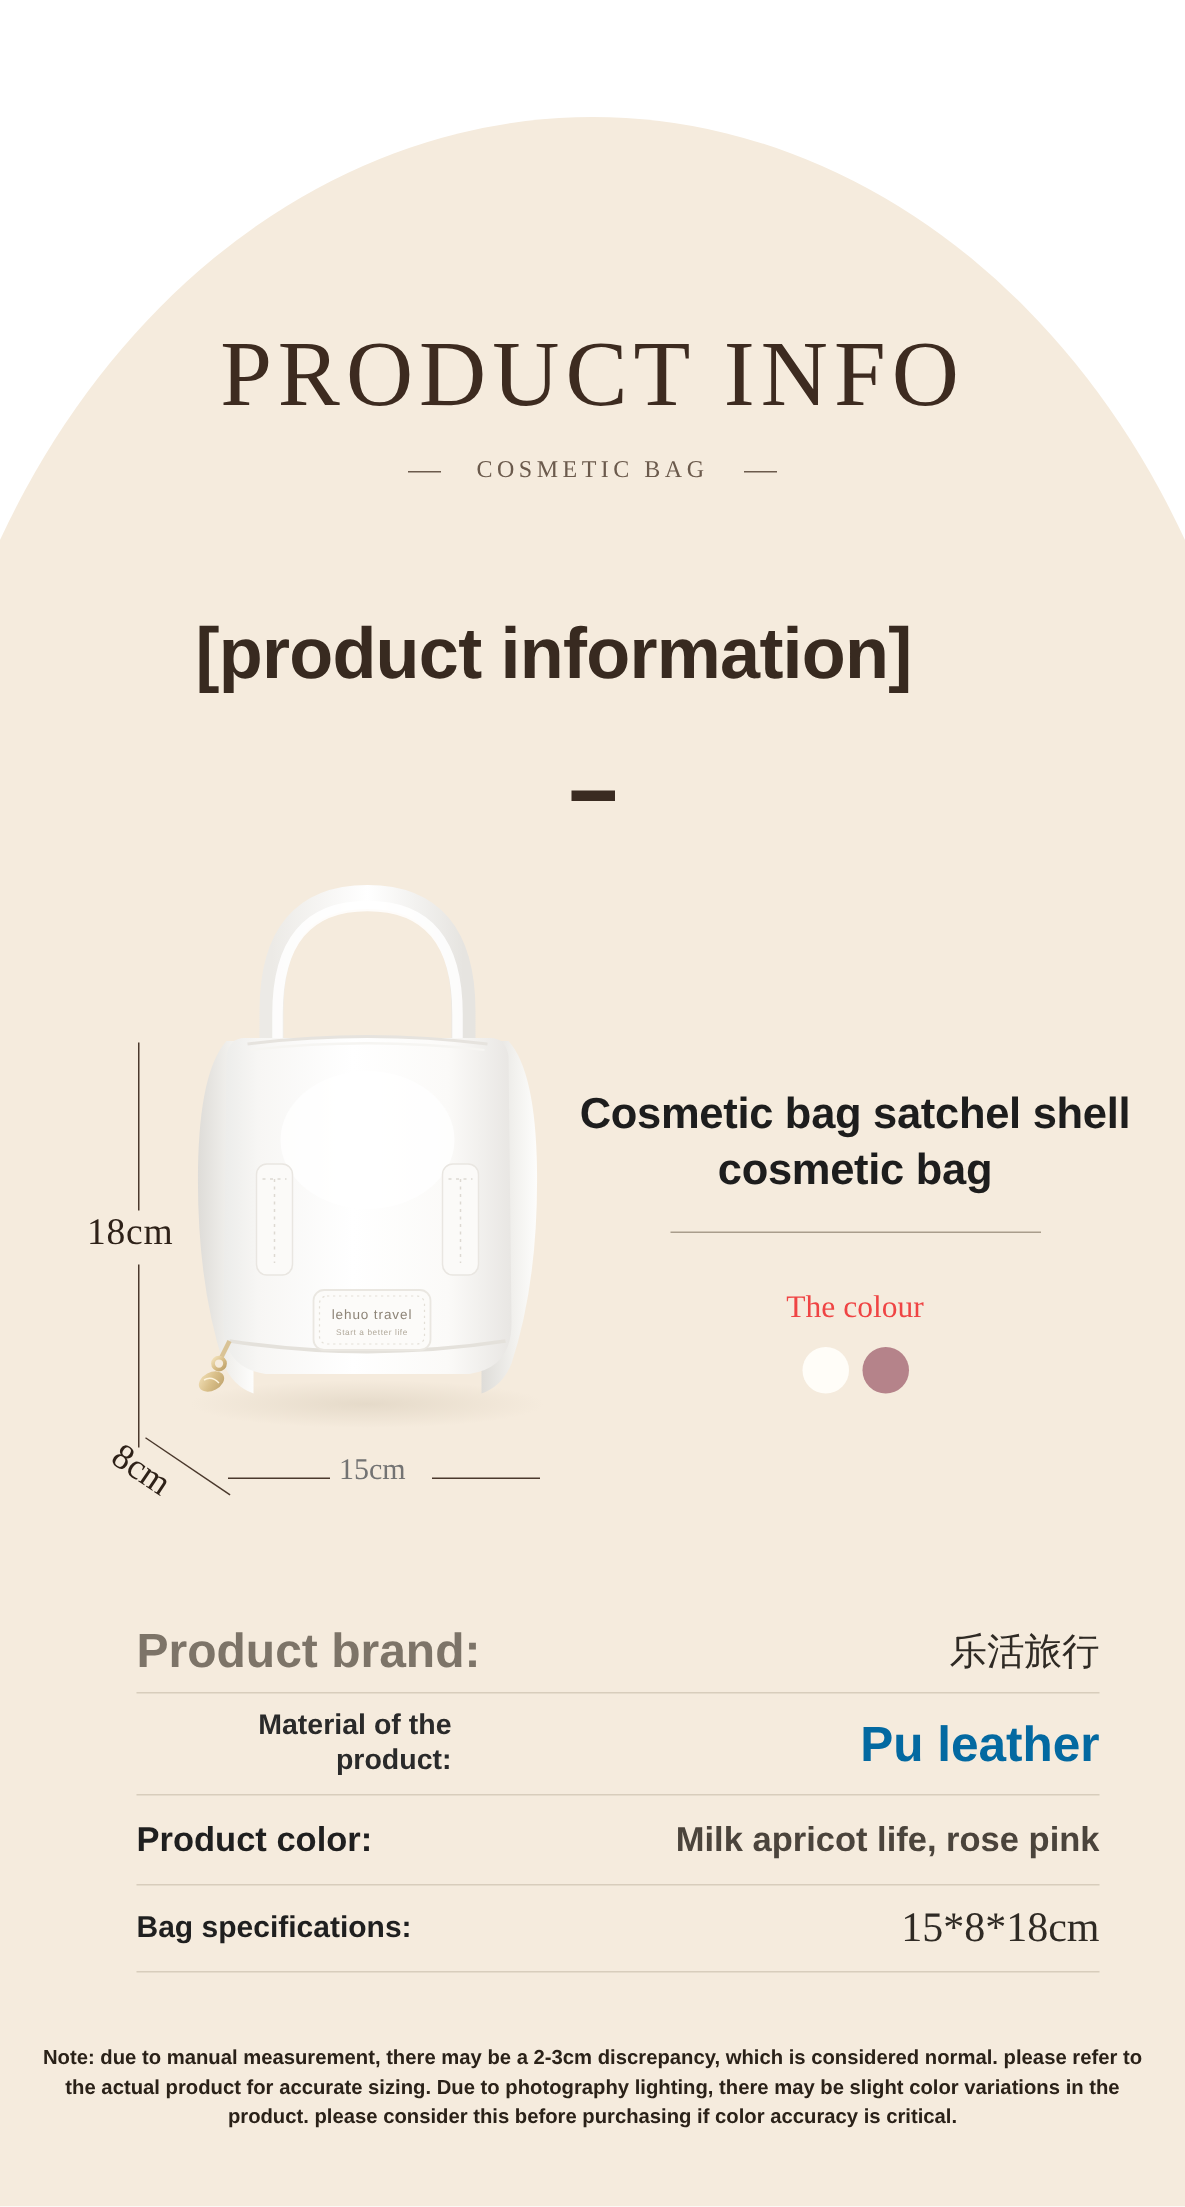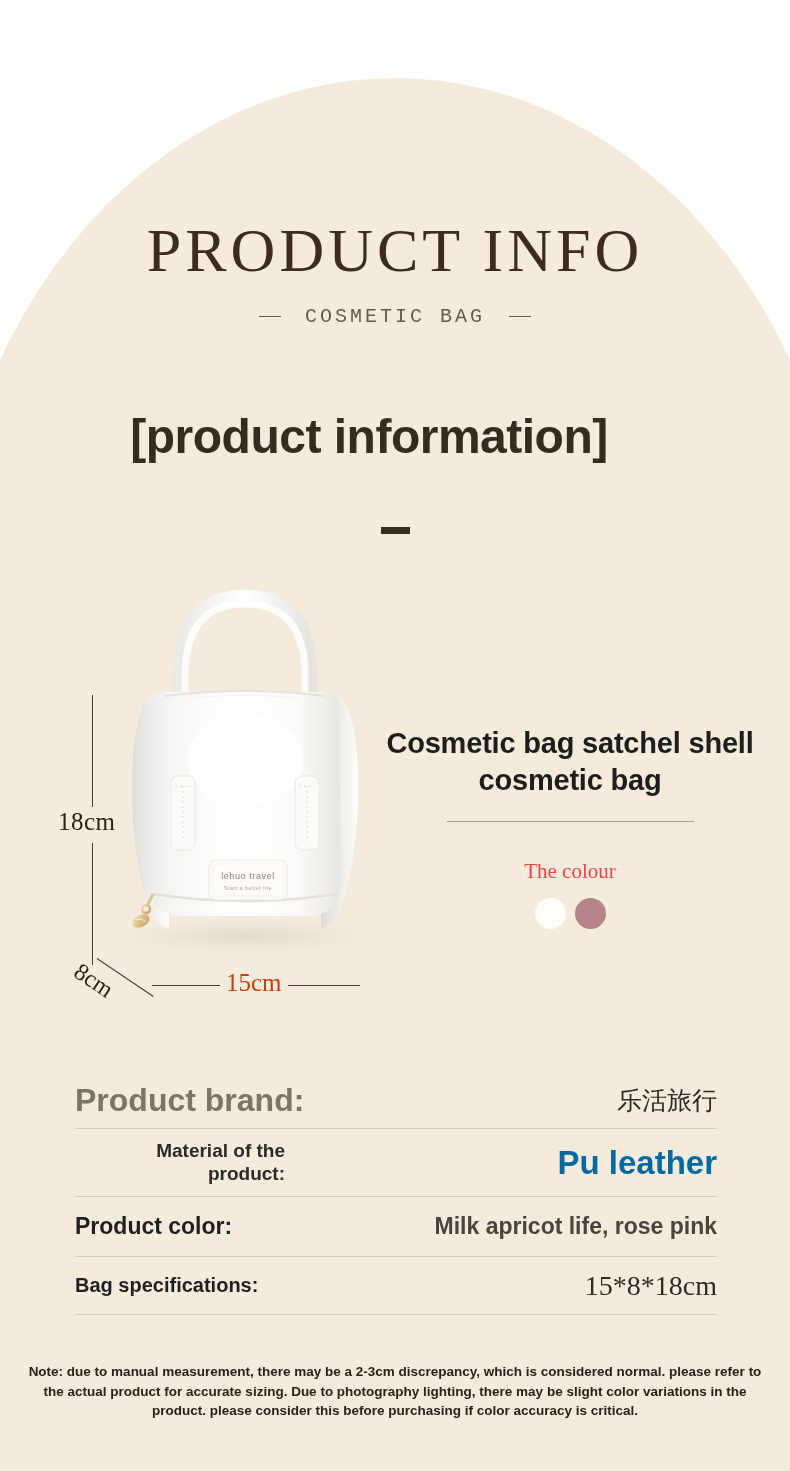--- a/index.html
+++ b/index.html
@@ -35,22 +35,22 @@
   .hdr-title {
     font-family:"Liberation Serif", serif;
     font-size:62px;
     letter-spacing:4px;
     color:#3d2b20;
     line-height:1.05;
     font-weight:400;
   }
   .hdr-sub {
     margin-top:22px;
-    font-family:Liberation Mono, monospace;
-    font-size:20px;
+    font-family:Liberation Serif, serif;
+    font-size:16px;
     letter-spacing:3px;
     color:#6b5a4c;
     display:flex; align-items:center; justify-content:center; gap:24px;
   }
   .hdr-sub .dash { display:inline-block; width:22px; height:1px; background:#6b5a4c; }
 
   .hdr-h2 {
     position:absolute; left:0; top:409px; width:738px; text-align:center;
     font-size:48px; font-weight:700; color:#382a20;
     letter-spacing:-0.5px;
@@ -95,21 +95,21 @@
     position:absolute; left:152px; top:985px;
     width:68px; height:1px; background:#4a382c;
   }
   .dim-h-line-r {
     position:absolute; left:288px; top:985px;
     width:72px; height:1px; background:#4a382c;
   }
   .dim-h-label {
     position:absolute; left:226px; top:969px;
     font-family:"Liberation Serif", serif;
-    font-size:25px; color:#c2410c;
+    font-size:20px; color:#737373;
   }
 
   
   .info-col { position:absolute; left:380px; top:725px; width:380px; }
   .prod-name {
     font-size:29px; font-weight:700; color:#1d1d1d;
     line-height:1.28; text-align:center; letter-spacing:-0.2px;
   }
   .info-divider {
     margin:22px auto 0; width:247px; height:1px; background:#a99d8c;
@@ -118,21 +118,21 @@
     margin-top:37px; text-align:center;
     font-family:"Liberation Serif", serif;
     font-size:21px; color:#ef4444;
   }
   .swatches {
     margin-top:14px; display:flex; justify-content:center; gap:9px;
   }
   .sw { width:31px; height:31px; border-radius:50%; }
 
   
-  .spec { position:absolute; left:75px; top:1073px; width:642px; }
+  .spec { position:absolute; left:91px; top:1073px; width:642px; }
   .spec-row {
     display:flex; align-items:center; justify-content:space-between;
     border-bottom:1px solid #d8cdbc;
   }
   .spec-row:first-child { border-top:none; }
   .spec-k { color:#7d7468; font-weight:700; }
   .spec-v { text-align:right; }
 
   .r1 { height:56px; }
   .r1 .spec-k { font-size:32px; color:#7d7468; }

